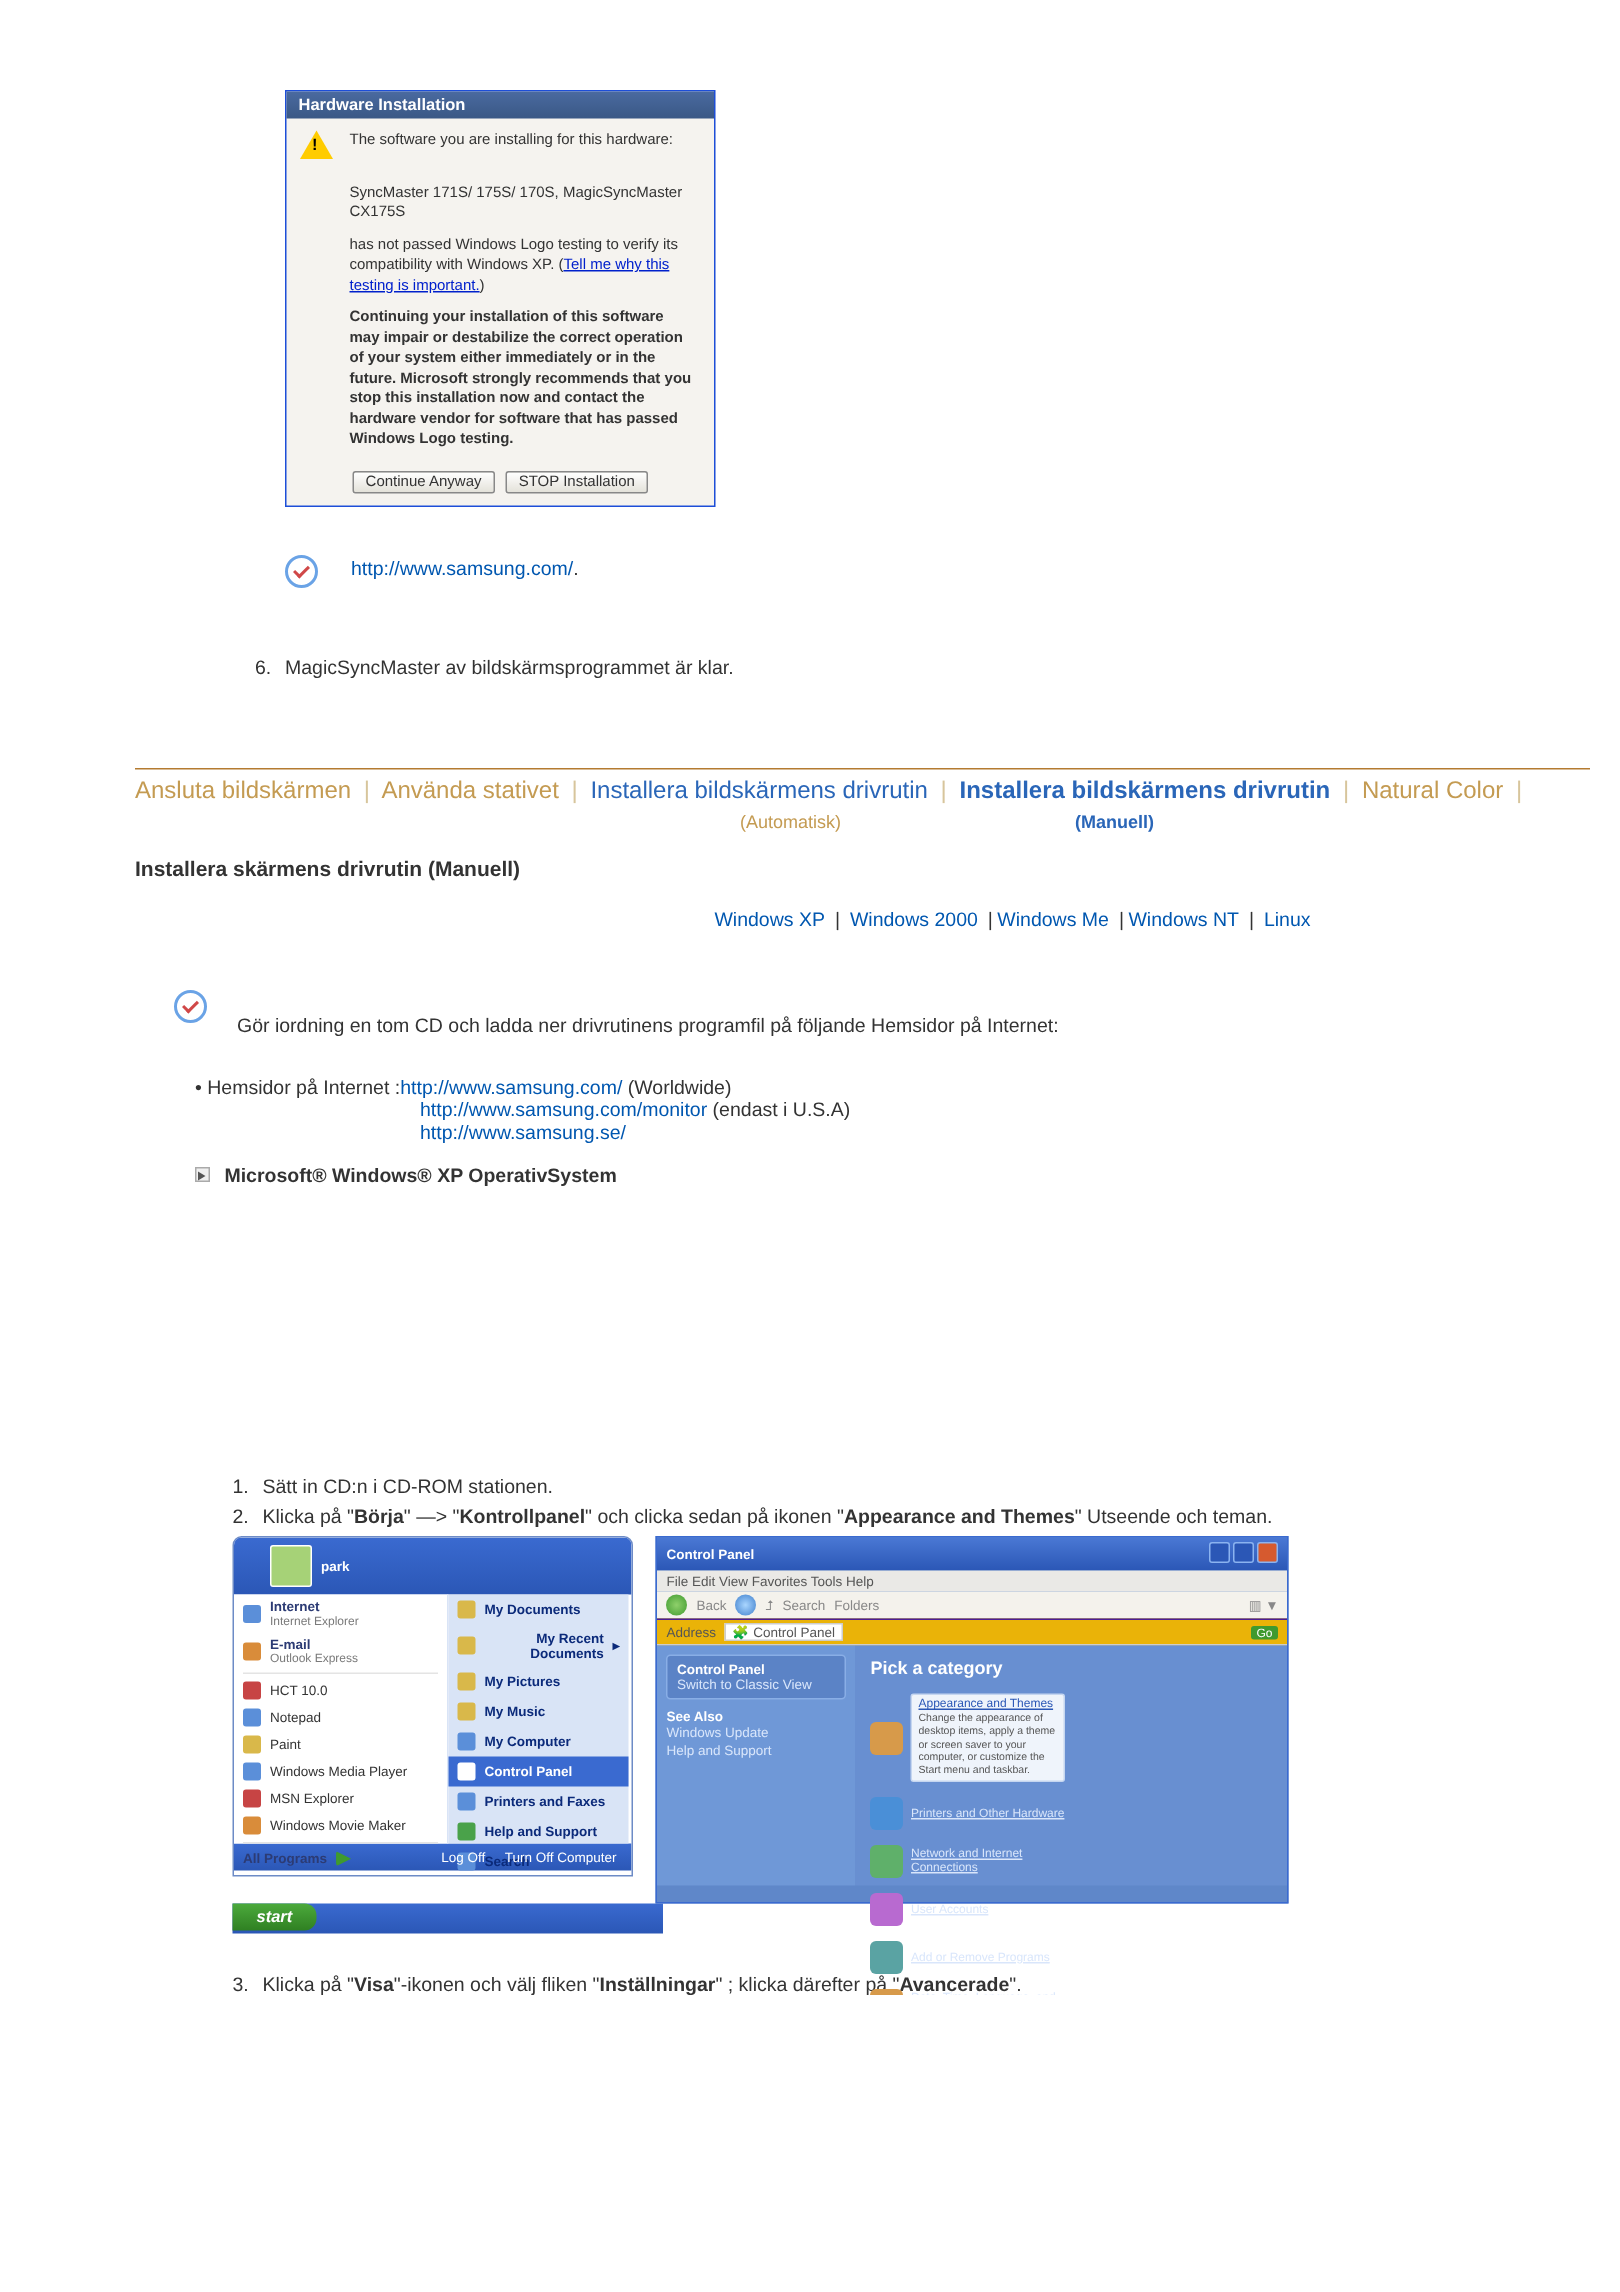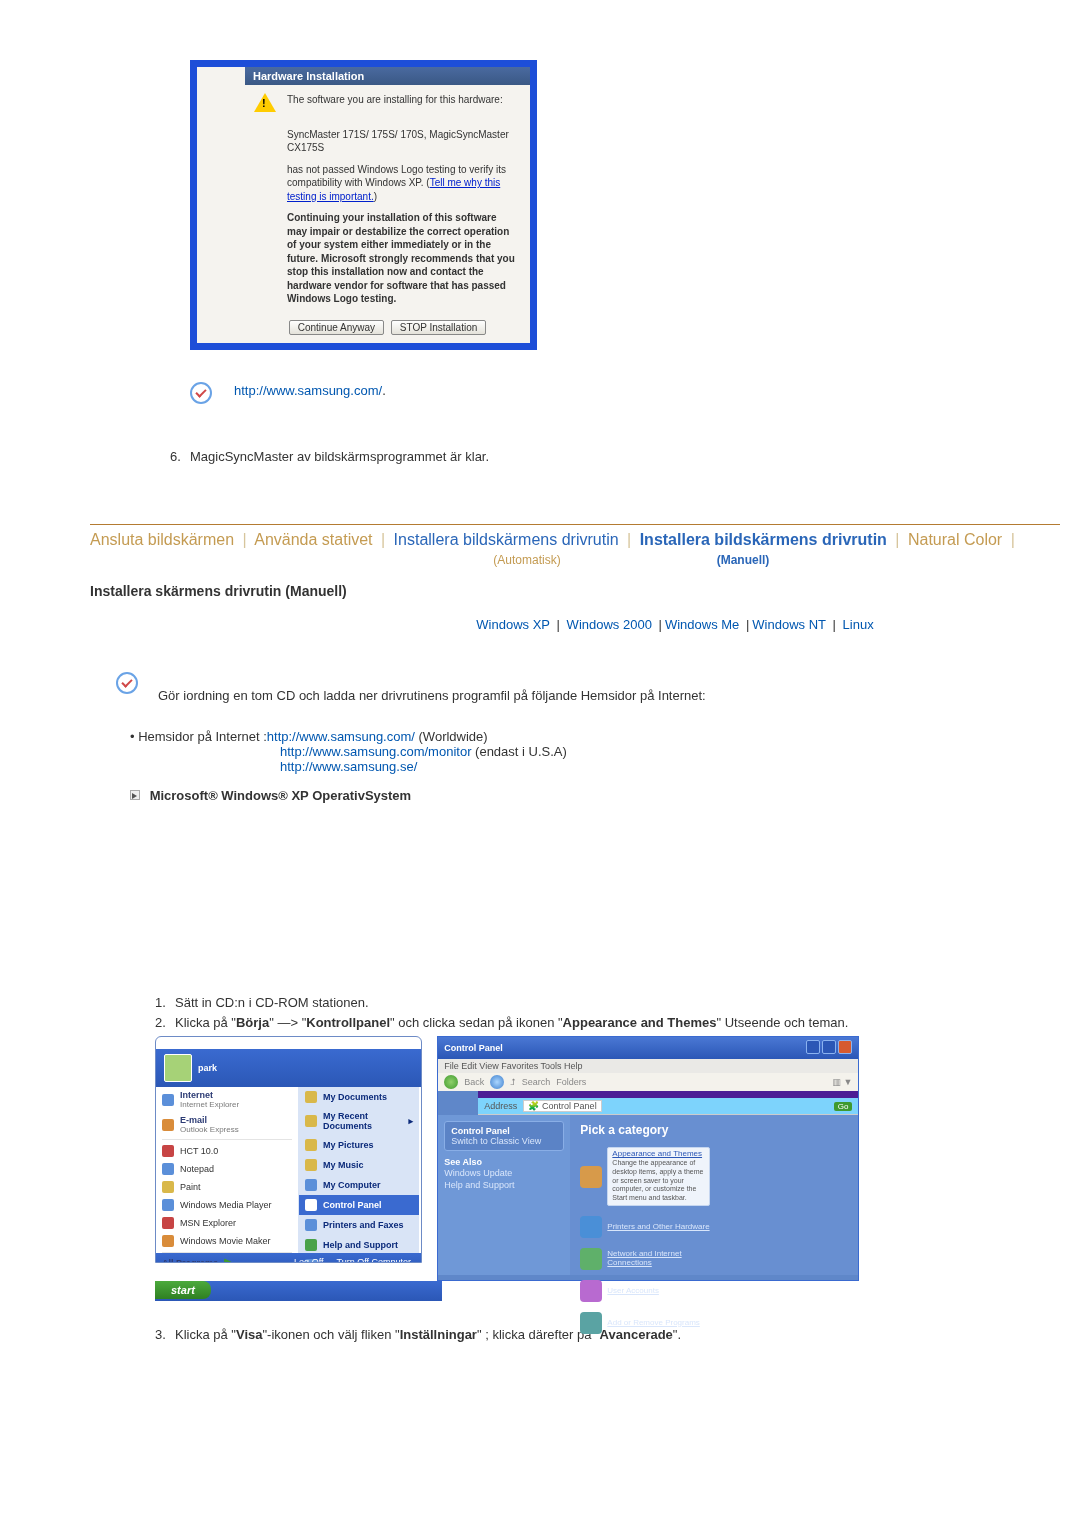--- a/index.html
+++ b/index.html
@@ -7,26 +7,25 @@
       font-family: Verdana, Tahoma, Arial, sans-serif;
       font-size: 12px;
       color: #333333;
       background: #ffffff;
       padding-left: 90px;
       padding-right: 20px;
       padding-top: 60px;
     }
     .hw-dialog {
       width: 285px;
-      border: 7px solid #1d4ed8;
+      border: 1px solid #1d4ed8;
       background: #f5f3ef;
       margin-left: 100px;
       margin-bottom: 32px;
       font-size: 10px;
-      padding-left: 48px;
     }
     .hw-title {
       background: linear-gradient(to bottom, #4a6aa0 0%, #3a5885 100%);
       color: #ffffff;
       font-weight: bold;
       padding: 3px 8px;
       font-size: 11px;
     }
     .hw-body {
       display: flex;
@@ -189,43 +188,42 @@
       border: 1px solid #6d8bc6;
       border-radius: 6px 6px 0 0;
       overflow: hidden;
       vertical-align: top;
       font-size: 9px;
     }
     .sm-header {
       background: linear-gradient(#3a6ad0, #2b57b6);
       color: #fff;
       font-weight: bold;
-      padding: 5px 8px;
+      padding: 5px 24px;
       display: flex;
       align-items: center;
       gap: 6px;
-      margin-top: 12px;
     }
     .sm-avatar {
       width: 26px; height: 26px;
       background: #a6d277;
       border: 1px solid #fff;
       border-radius: 2px;
     }
     .sm-cols { display: flex; height: 166px; }
     .sm-left { width: 142px; background: #ffffff; border-right:1px solid #d9e4f6; }
     .sm-right { width: 120px; background: #d9e4f6; }
     .sm-item { display:flex; align-items:center; padding:3px 6px; gap:6px; }
     .sm-item b { color:#2c3b74; }
     .sm-item .sub { color:#7a7a7a; font-size:8px; display:block; }
     .sm-ico { width:12px;height:12px;background:#5b8fd9;border-radius:2px;flex-shrink:0; }
     .sm-ico.g{background:#4aa24a;} .sm-ico.o{background:#d98c3a;} .sm-ico.r{background:#c74444;}
     .sm-ico.y{background:#d9b84a;}
     .sm-sep{border-top:1px solid #e4e4e4;margin:2px 6px;}
-    .sm-right .sm-item { color:#0b2a7a; font-weight:bold; padding:4px 6px;}
+    .sm-right .sm-item { color:#0b2a7a; font-weight:bold; padding:4px 6px;text-align:right;}
     .sm-right .cp { background:#3a6ad0; color:#fff; margin:0; padding:4px 6px;}
     .sm-footer {
       background: linear-gradient(#3a6ad0, #2b57b6);
       color:#fff;
       display:flex;
       justify-content:flex-end;
       align-items:center;
       gap:10px;
       padding:4px 10px;
       font-size:9px;
@@ -256,21 +254,21 @@
     }
     .cp-title .wbtns span{
       display:inline-block;width:12px;height:12px;margin-left:2px;
       background:#2b57b6;border:1px solid #8bb3f0;border-radius:2px;
     }
     .cp-title .wbtns .x{background:#d65a2f;}
     .cp-menu { background:#eae9e6;color:#555;padding:2px 6px; }
     .cp-tool { background:#f4f2ec;padding:2px 6px;display:flex;align-items:center;gap:6px;color:#888; }
     .cp-tool .circ{width:14px;height:14px;border-radius:50%;background:radial-gradient(#8fd06b,#3f9a2f);}
     .cp-tool .circ.r{background:radial-gradient(#aad6ff,#3d7ecc);}
-    .cp-addr{ background:#7dd3fc;border-top:7px solid #4c1d95;border-bottom:1px solid #ccc;padding:2px 6px;color:#555;display:flex;align-items:center;gap:6px;margin-left:40px;}
+    .cp-addr{ background:#eab308;border-top:1px solid #4c1d95;border-bottom:1px solid #ccc;padding:2px 6px;color:#555;display:flex;align-items:center;gap:6px;}
     .cp-addr .go{background:#3f9a2f;color:#fff;padding:0 4px;font-size:8px;border-radius:2px;margin-left:auto;}
     .cp-body{display:flex;height:160px;}
     .cp-side{width:120px;background:#6f98d7;color:#fff;padding:6px;}
     .cp-side .panel{background:#5b83c6;border:1px solid #89aee6;border-radius:3px;padding:4px 6px;margin-bottom:6px;}
     .cp-side .panel b{font-size:9px;}
     .cp-side .panel div{color:#d9e6fb;}
     .cp-side .linklist div{color:#d9e6fb;padding:1px 0;}
     .cp-main{flex:1;background:#688fd1;color:#fff;padding:8px 10px;}
     .cp-main h4{margin:0 0 10px 0;font-size:12px;font-weight:bold;color:#ffffff;}
     .cp-cats{display:flex;flex-wrap:wrap;gap:10px 14px;}

